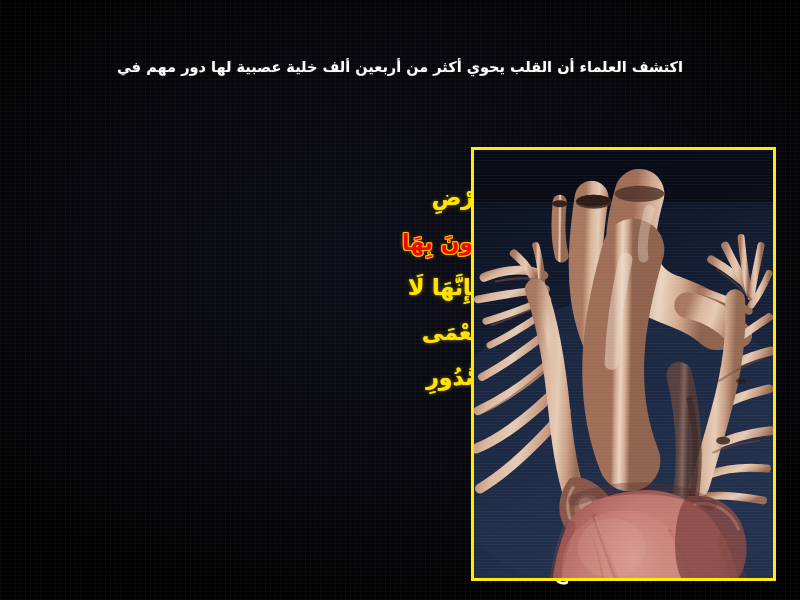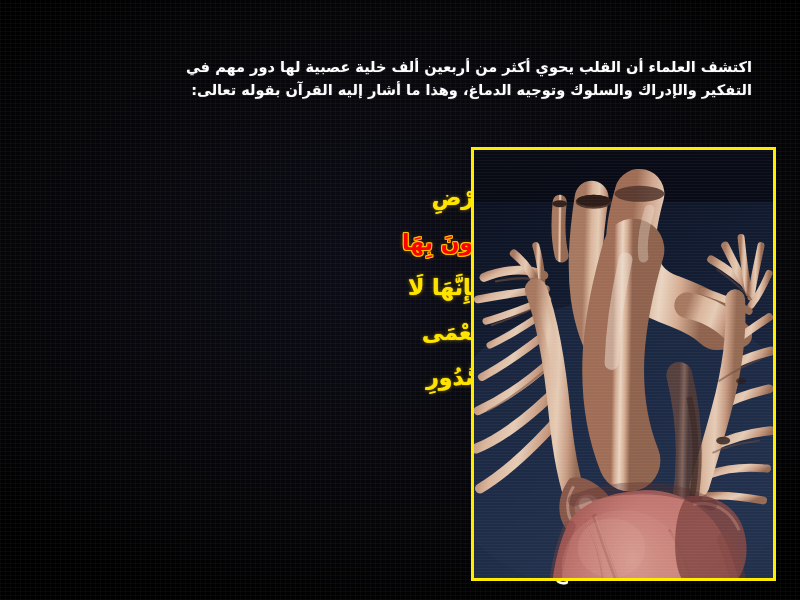--- a/index.html
+++ b/index.html
@@ -21,21 +21,21 @@
     font-family: "DejaVu Sans", "Liberation Sans", sans-serif;
     direction: rtl;
   }
 
   
   .header-block {
     position: absolute;
     top: 56px;
     right: 48px;
     left: 48px;
-    text-align: right;
+    text-align: center;
     color: #ffffff;
     font-size: 14.5px;
     font-weight: bold;
     line-height: 1.62;
     letter-spacing: 0.1px;
     text-shadow: 0 0 2px rgba(255,255,255,0.18);
   }
   .header-line { display: block; white-space: nowrap; }
 
   
@@ -115,21 +115,20 @@
   }
   .heart-svg { position: absolute; inset: 0; width: 100%; height: 100%; display:block; }
 </style>
 </head>
 <body>
 
 <div id="slide">
 
   <div class="header-block">
     <span class="header-line">اكتشف العلماء أن القلب يحوي أكثر من أربعين ألف خلية عصبية لها دور مهم في</span>
-    <span class="header-line">التفكير والإدراك والسلوك وتوجيه الدماغ، وهذا ما أشار إليه القرآن بقوله تعالى:</span>
   </div>
 
   <div class="verse-block">
     <span class="verse-line verse-yellow">أَفَلَمْ يَسِيرُوا فِي الْأَرْضِ</span>
     <span class="verse-line verse-red">فَتَكُونَ لَهُمْ قُلُوبٌ يَعْقِلُونَ بِهَا</span>
     <span class="verse-line verse-yellow">أَوْ آذَانٌ يَسْمَعُونَ بِهَا فَإِنَّهَا لَا</span>
     <span class="verse-line verse-yellow">تَعْمَى الْأَبْصَارُ وَلَكِنْ تَعْمَى</span>
     <span class="verse-line verse-yellow">الْقُلُوبُ الَّتِي فِي الصُّدُورِ</span>
   </div>
 

